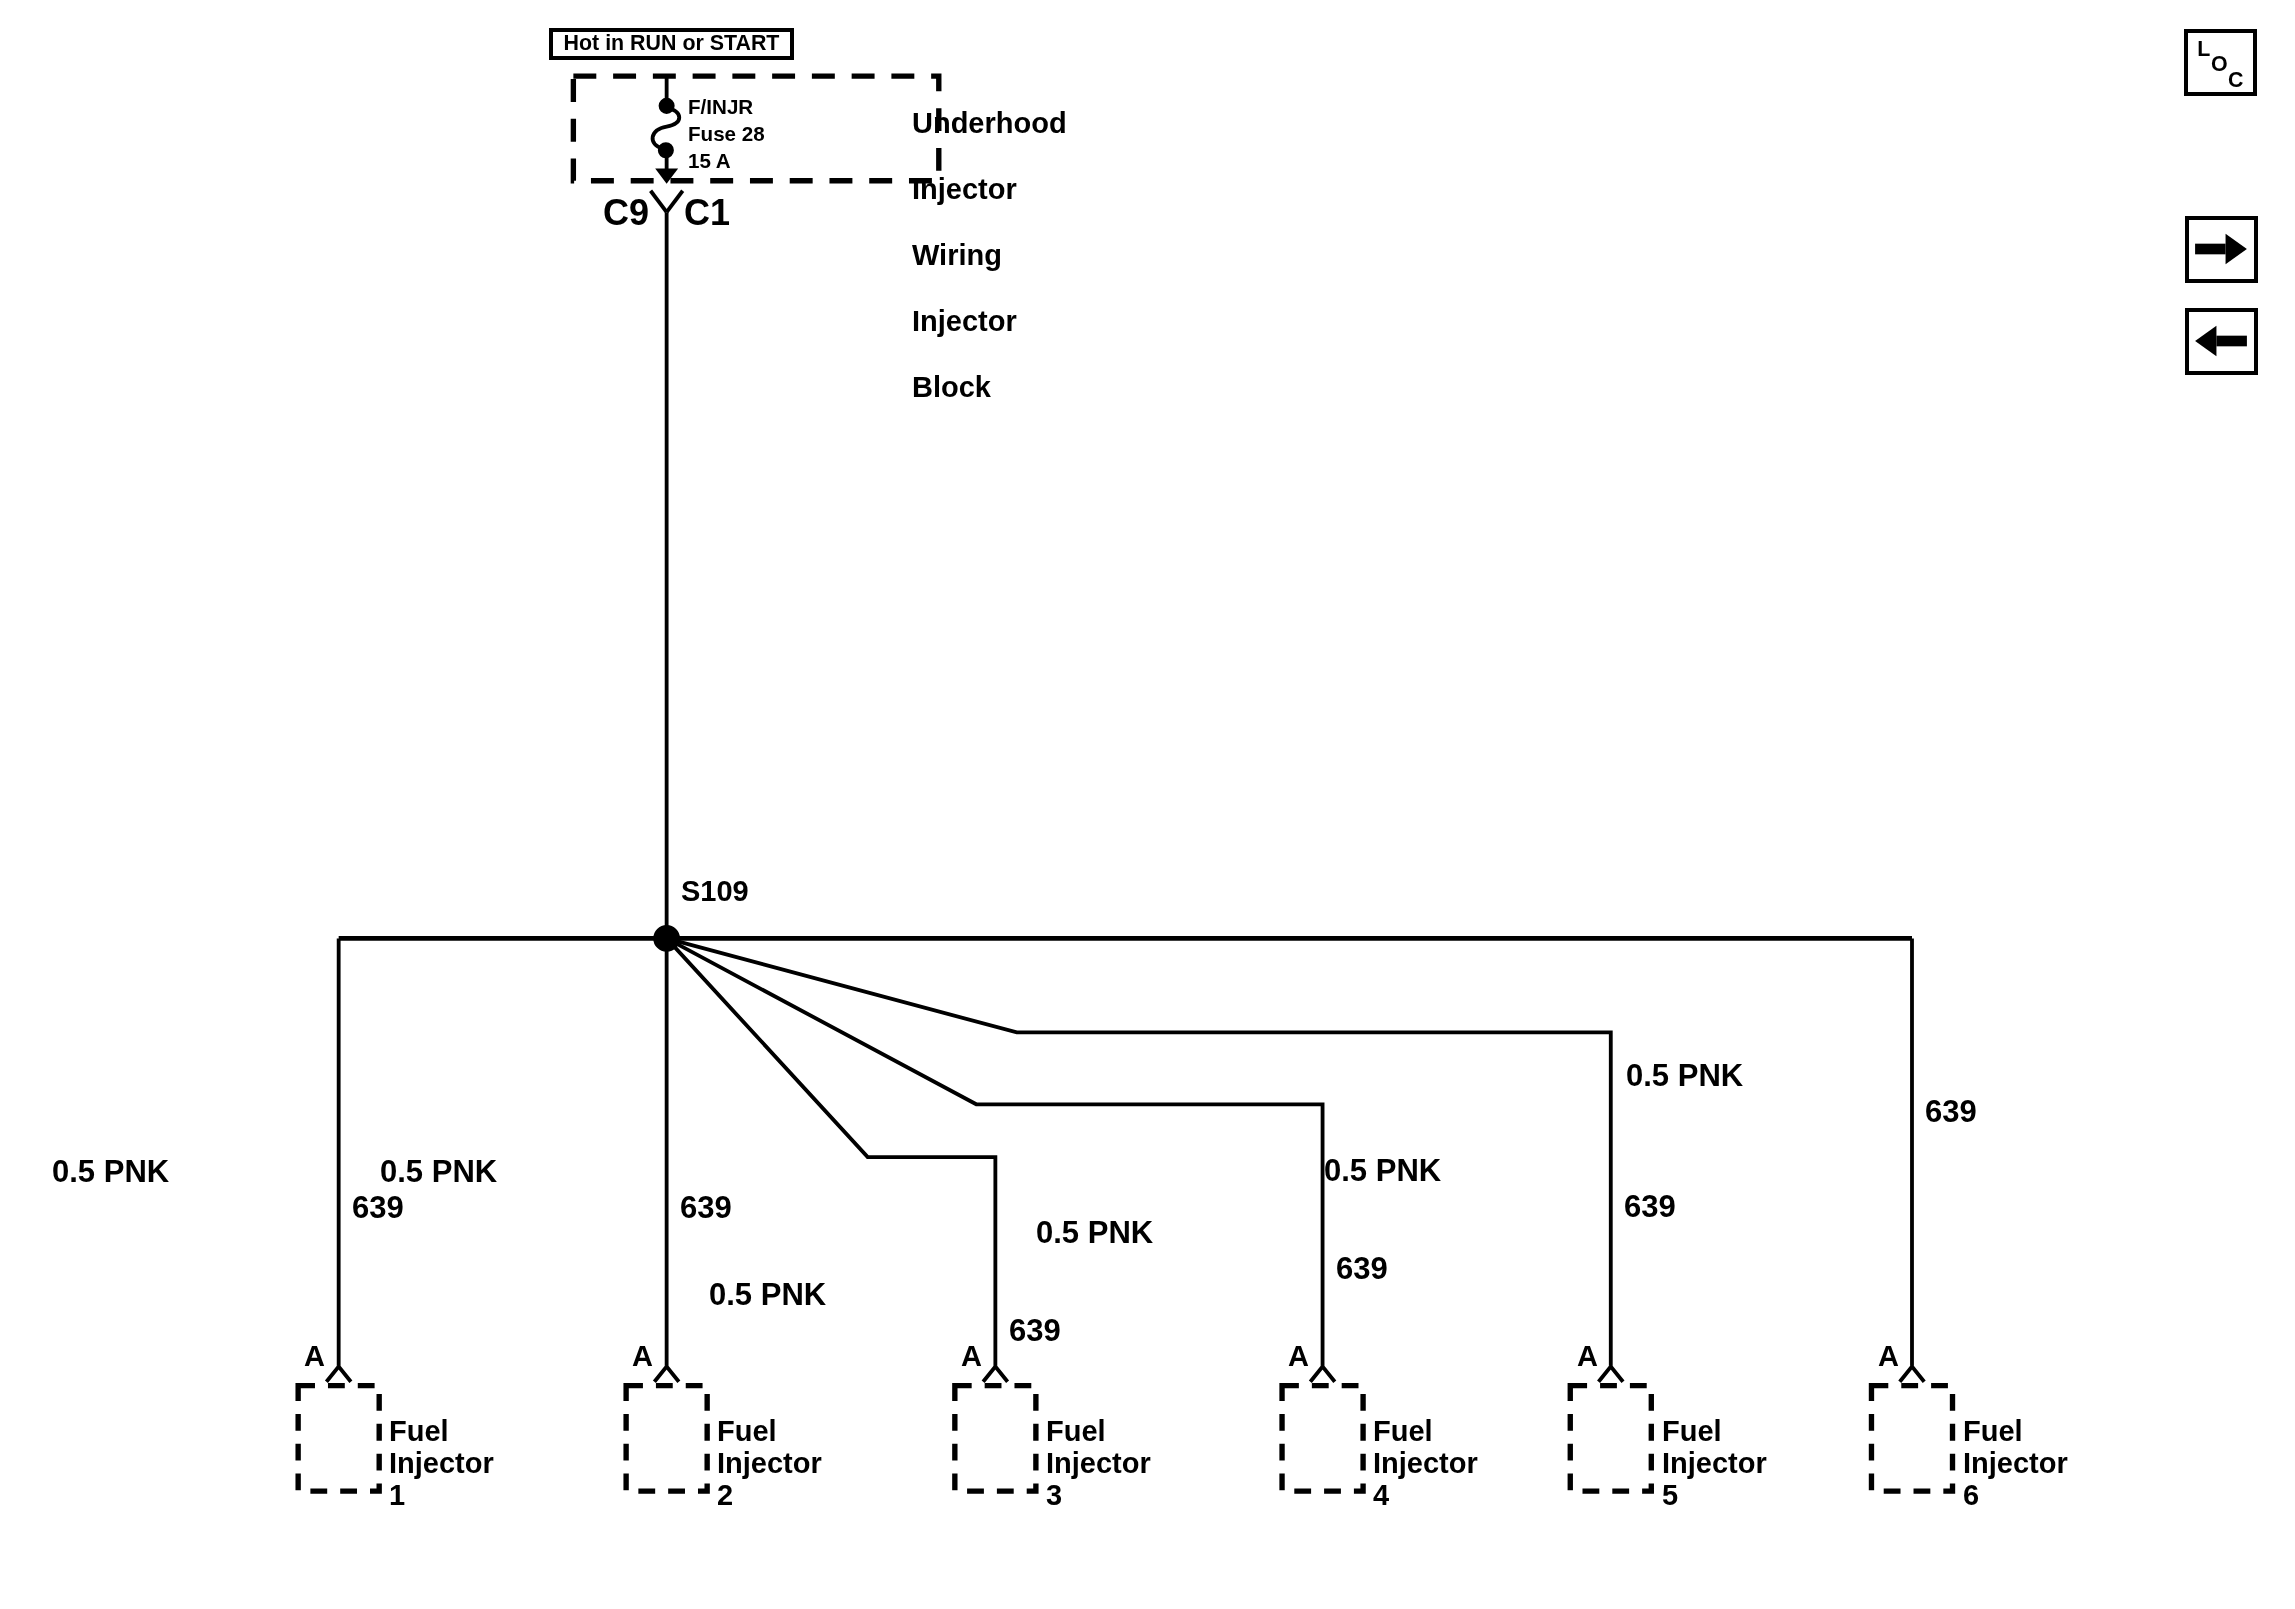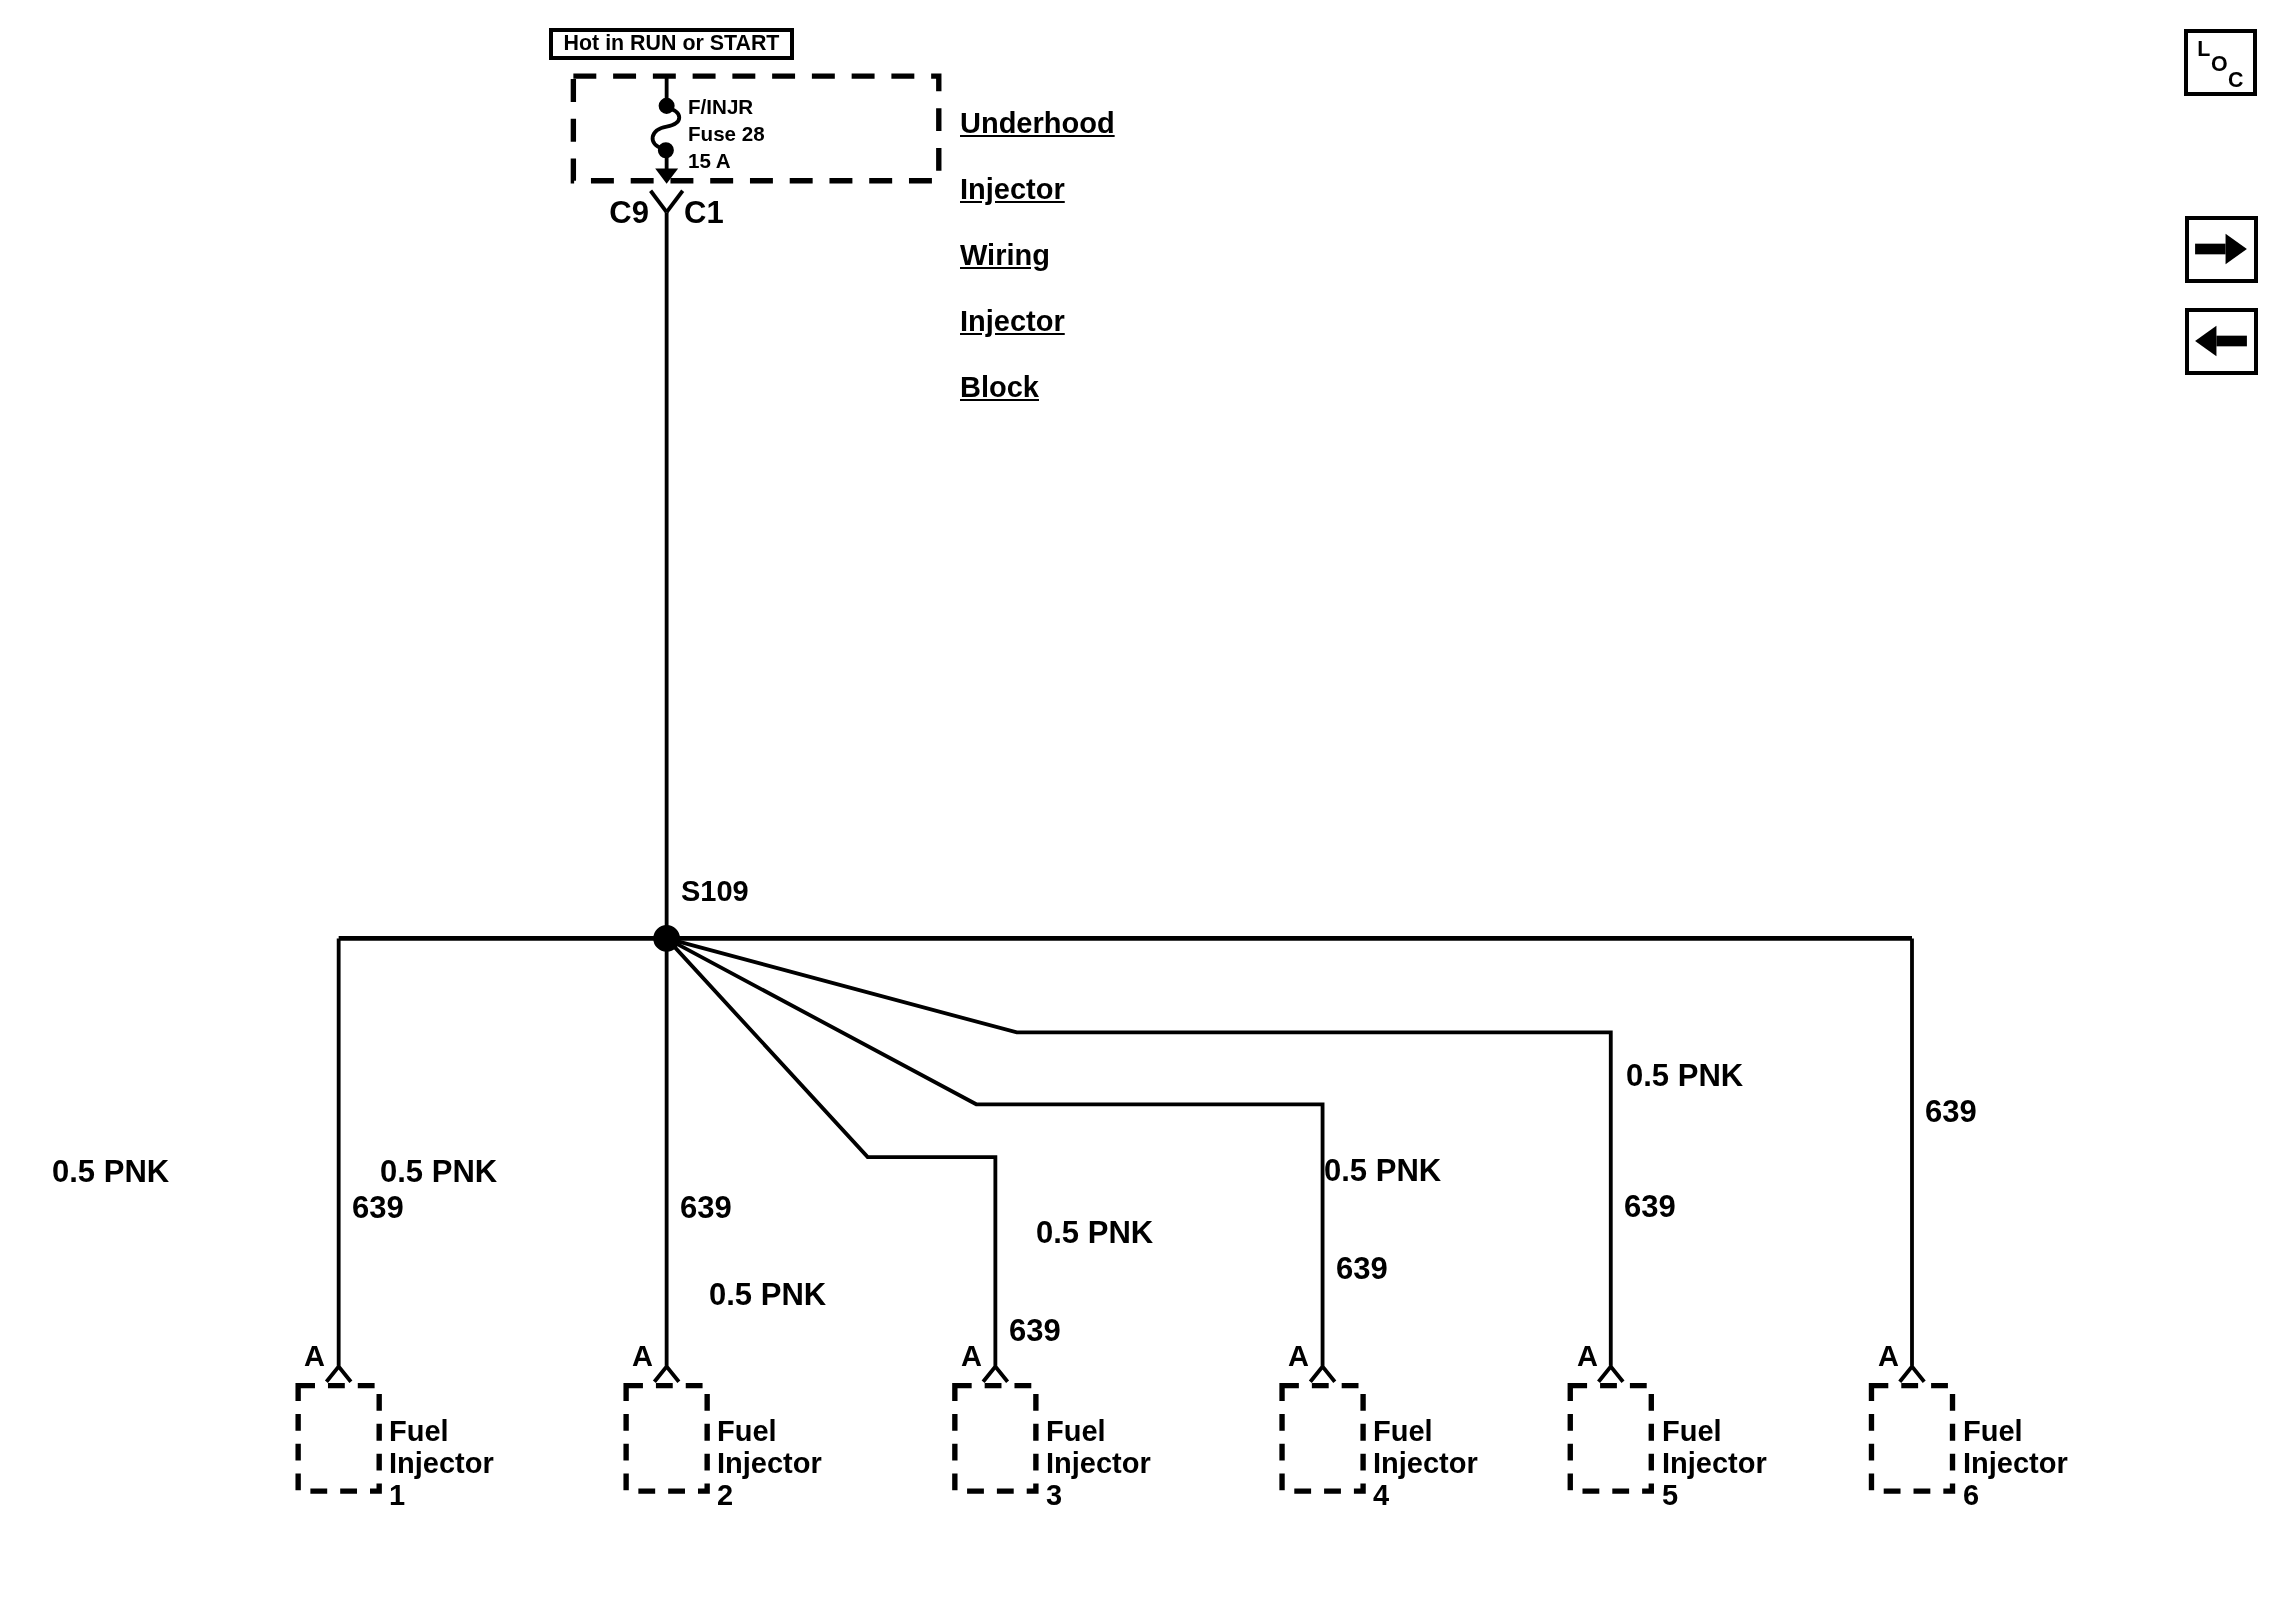--- a/index.html
+++ b/index.html
@@ -14,28 +14,28 @@
   }
   .abs{position:absolute;}
   .svg-layer{position:absolute;left:0;top:0;}
   .titlebox{
     position:absolute;left:549px;top:27.5px;width:245px;height:32px;
     border:4.6px solid #000;box-sizing:border-box;
     display:flex;align-items:center;justify-content:center;
     font-size:21.4px;white-space:nowrap;text-align:right;
   }
   .jblock{
-    position:absolute;left:960px;top:74px;
-    font-size:29px;line-height:33px;white-space:pre-line;text-decoration:underline;
+    position:absolute;left:912px;top:74px;
+    font-size:29px;line-height:33px;white-space:pre-line;
   }
   .fuselbl{
     position:absolute;left:688px;top:93px;
     font-size:20.6px;line-height:27px;
   }
-  .conn-lbl{font-size:31px;line-height:31px;}
+  .conn-lbl{font-size:36px;line-height:31px;}
   .splice-lbl{position:absolute;left:674px;top:875px;font-size:29px;margin-left:7px;}
   .wire-lbl{position:absolute;font-size:31px;line-height:37px;white-space:nowrap;}
   .wire-lbl .lft{position:absolute;width:275px;text-align:left;}
   .wire-lbl .rgt{position:absolute;text-align:left;margin-top:36px;}
   .pin-lbl{position:absolute;width:92px;text-align:right;font-size:29px;line-height:34px;}
   .inj-name{position:absolute;font-size:29px;line-height:32px;margin-top:33px;}
   .navbox{
     position:absolute;width:73px;height:67px;border:4.6px solid #000;
     box-sizing:border-box;background:#fff;
   }

